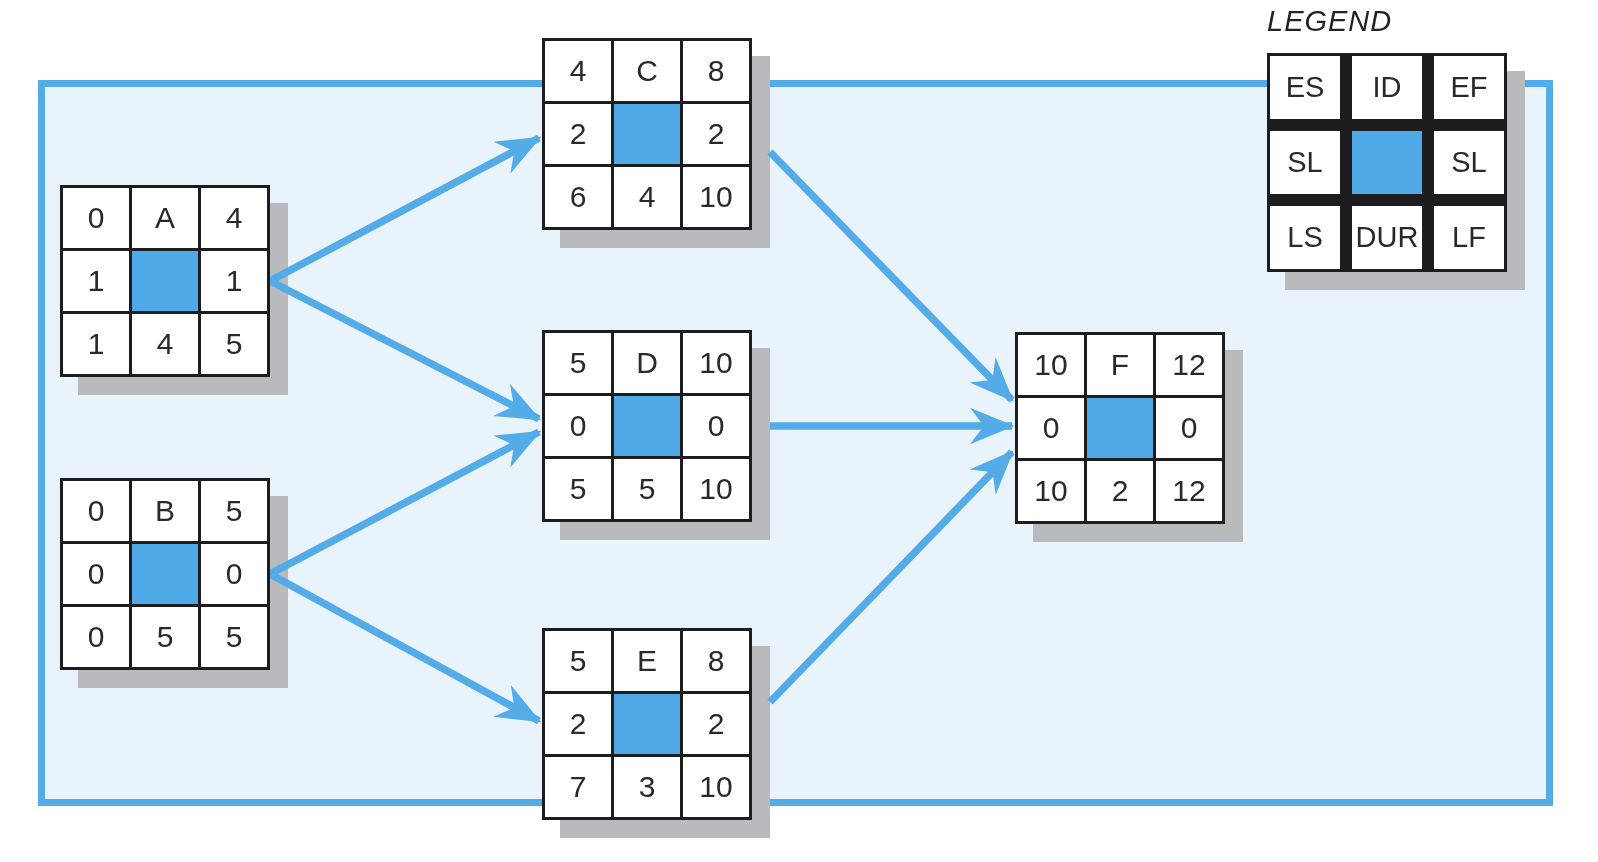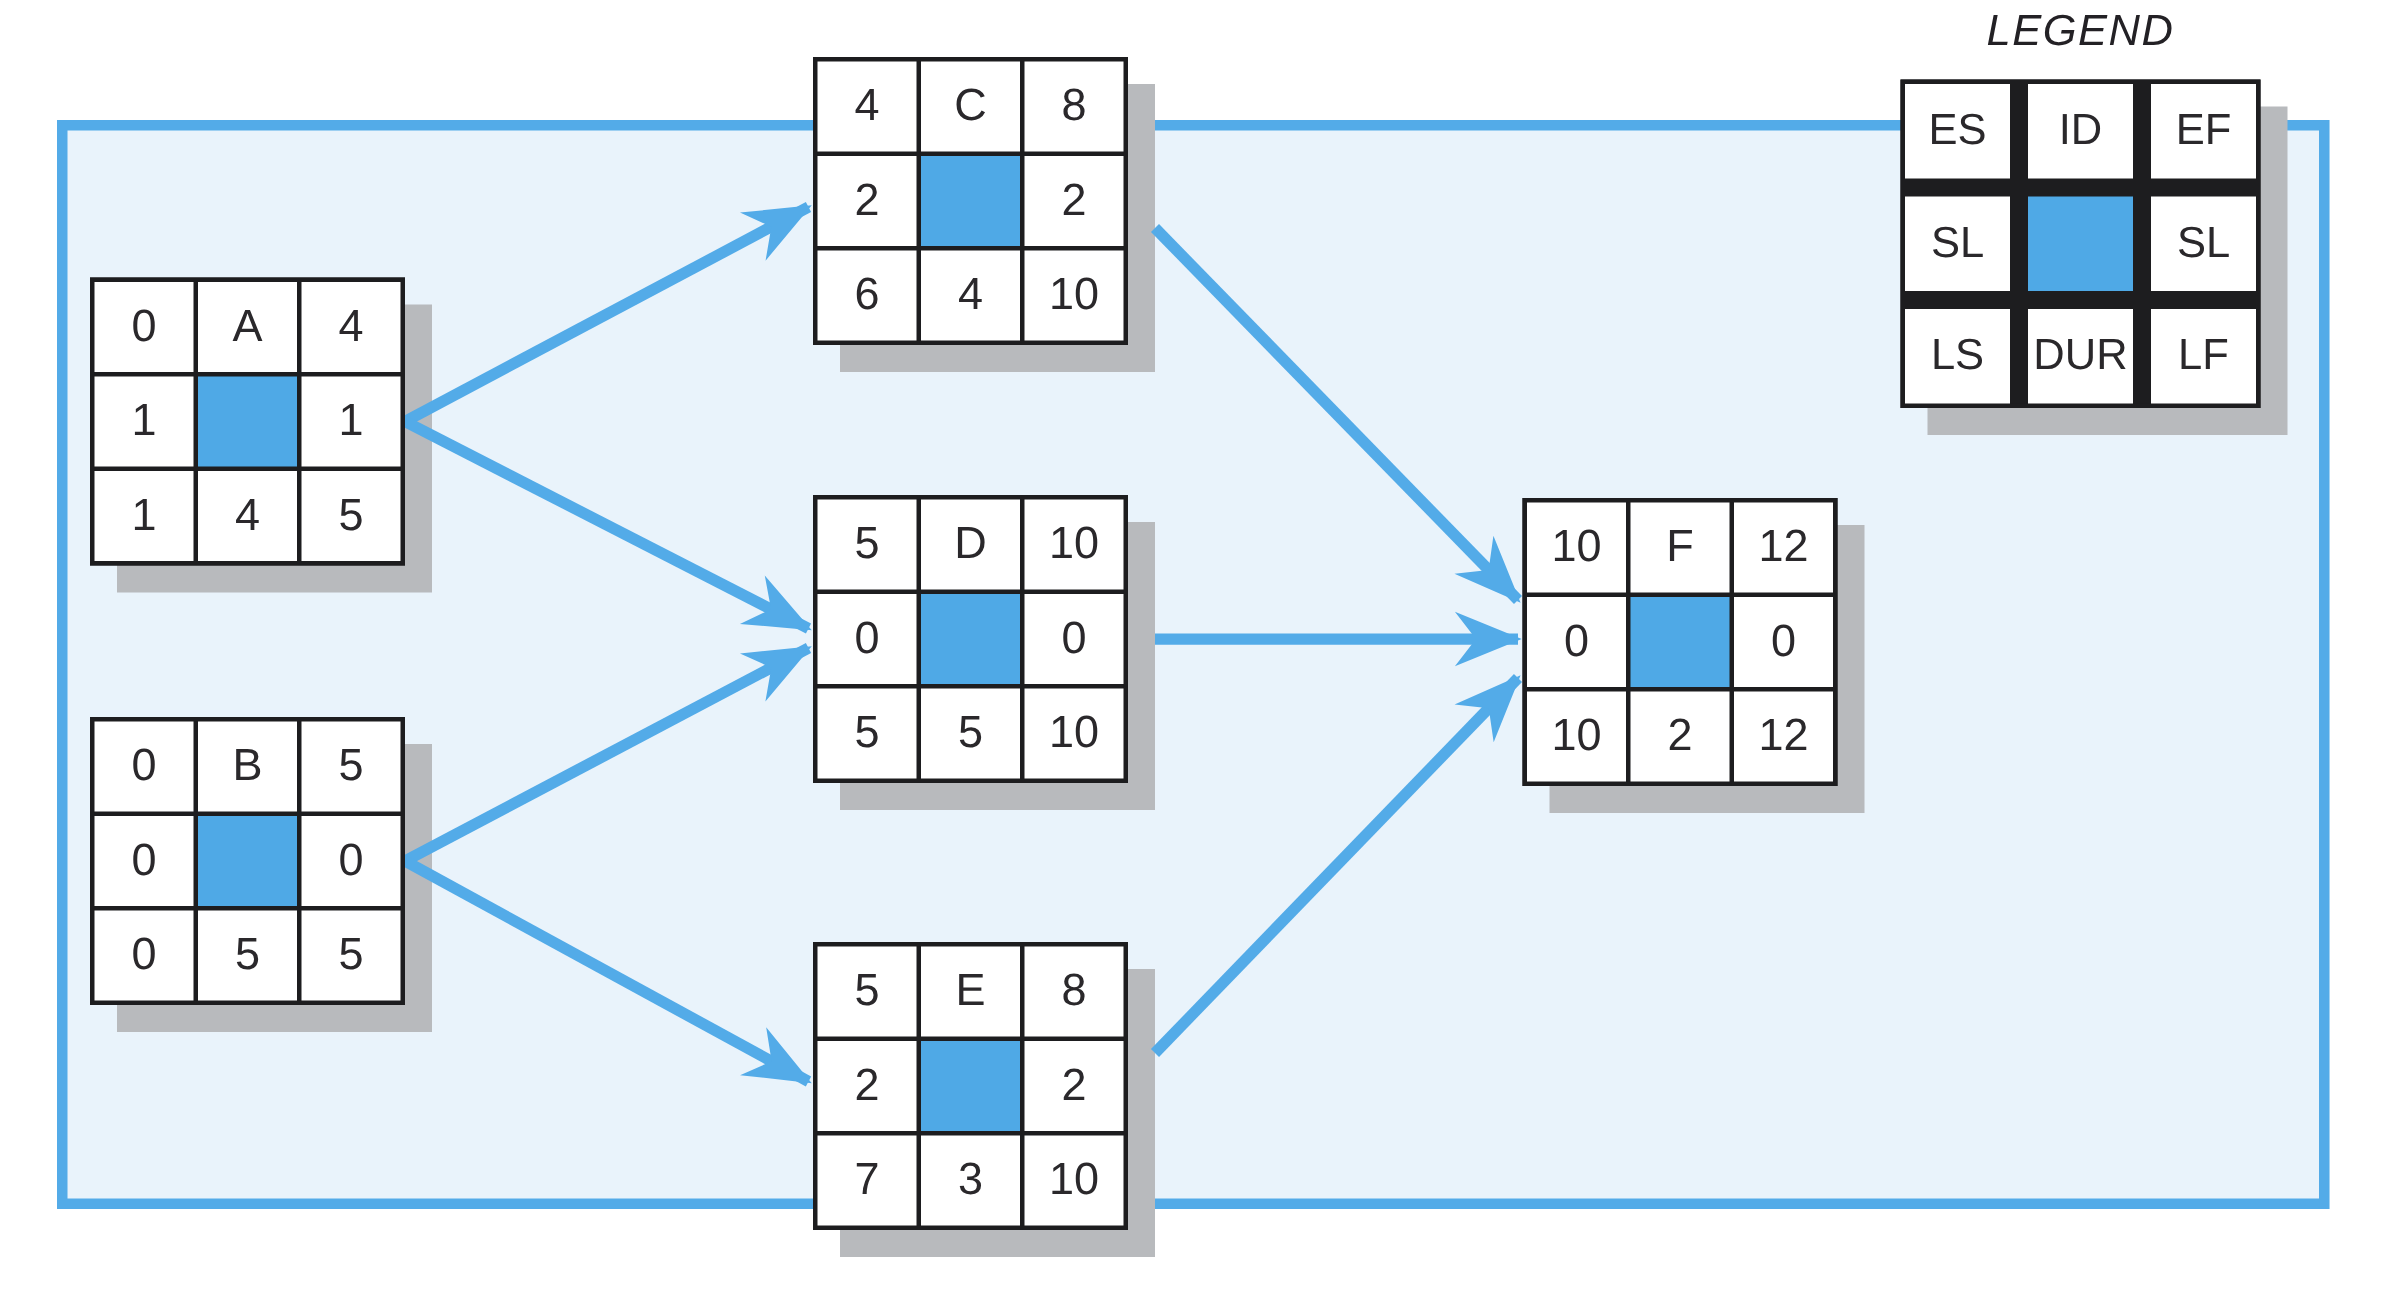--- a/index.html
+++ b/index.html
@@ -20,21 +20,21 @@
   }
   .node{width:210px;height:192px;}
   .legend-box{left:1267px;top:53px;width:240px;height:219px;gap:12px;}
   .cell{
     background:#ffffff;display:flex;align-items:center;justify-content:center;
     font-size:30px;color:#2a282b;
   }
   .legend-box .cell{font-size:29px;}
   .cell.center{background:#4fa9e6;}
   .legend-title{
-    position:absolute;left:1267px;top:5px;width:240px;text-align:center;
+    position:absolute;left:1267px;top:5px;width:240px;
     font-style:italic;font-weight:500;font-size:29px;letter-spacing:1px;
     color:#232125;z-index:3;
   }
 </style>
 </head>
 <body>
 
 <div class="stage">
 
   <div class="boundary" style="border-color: rgb(83, 171, 232); background: rgb(233, 243, 251);"></div>

